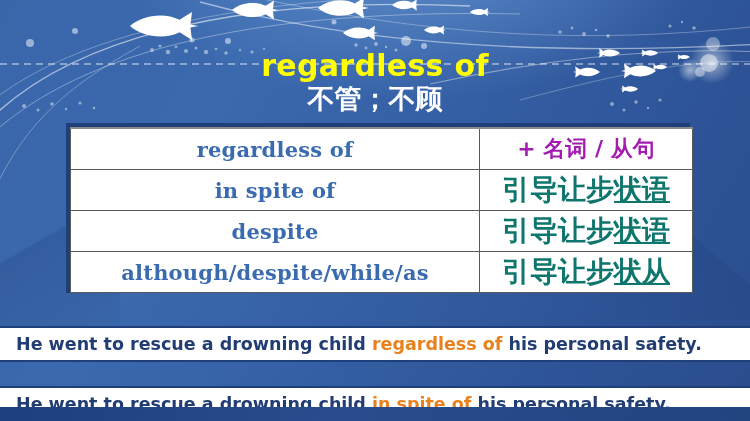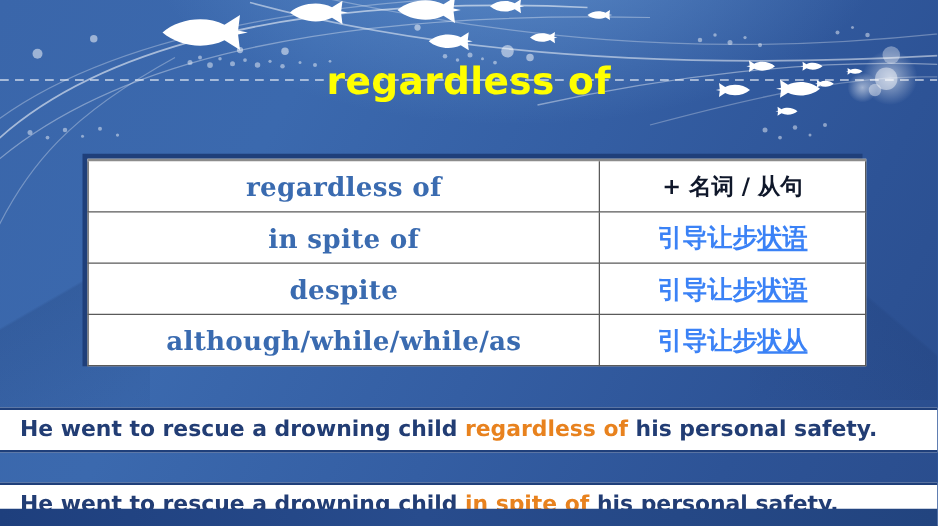--- a/index.html
+++ b/index.html
@@ -35,23 +35,23 @@
   
   .tbl{position:absolute;left:66px;top:123px;width:624px;height:170px;
        box-sizing:border-box;border:4px solid #1f3f7a;background:#ffffff;}
   .tbl-inner{width:100%;height:100%;border-collapse:collapse;table-layout:fixed;background:#fff;}
   .tbl-inner td{border:1px solid #5a5a5a;padding:0;text-align:center;vertical-align:middle;height:40px;}
   .tbl-inner tr:first-child td{border-top:2px solid #8c8c8c;}
   .col-l{width:408px;}
   .col-r{width:212px;}
   .cell-l{font-size:21px;font-weight:bold;color:#3a6bb0;letter-spacing:.2px;
           font-family:"DejaVu Serif","Liberation Serif",serif;}
-  .cell-r-red{font-size:18px;font-weight:bold;color:#0f172a;
+  .cell-r-red{font-size:22px;font-weight:bold;color:#a21caf;
           font-family:"DejaVu Sans","Liberation Sans",sans-serif;}
-  .cell-r-blue{font-size:20px;font-weight:bold;color:#3b82f6;
+  .cell-r-blue{font-size:28px;font-weight:bold;color:#0f766e;
           font-family:"DejaVu Sans","Liberation Sans",sans-serif;margin-top:33px;}
   .u{text-decoration:underline;text-underline-offset:2px;}
 
   
   .sentences{position:absolute;left:0;top:302px;width:750px;}
   .sbar{box-sizing:border-box;width:750px;height:36px;background:#ffffff;
         border-top:2px solid #1f3f7a;border-bottom:2px solid #1f3f7a;
         display:flex;align-items:center;padding-left:16px;margin-bottom:1px;margin-top:24px;}
   .stext{font-size:17.5px;font-weight:bold;color:#223d74;white-space:nowrap;
          font-family:"DejaVu Sans","Liberation Sans",sans-serif;}
@@ -165,20 +165,21 @@
         <circle cx="80" cy="103" r="1.6"></circle>
         <circle cx="94" cy="108" r="1.3"></circle>
       <circle cx="670" cy="26" r="1.6"></circle>
         <circle cx="682" cy="22" r="1.2"></circle>
         <circle cx="694" cy="28" r="1.8"></circle>
     </g>
   </svg>
 
   <div class="title-wrap">
     <div class="title-en">regardless of</div>
+    <div class="title-cn">不管；不顾</div>
   </div>
 
   <div class="tbl">
     <table class="tbl-inner">
       <tbody>
         <tr>
           <td class="col-l">
             <span class="cell-l">regardless of</span>
           </td>
           <td class="col-r">
@@ -196,21 +197,21 @@
         <tr>
           <td class="col-l">
             <span class="cell-l">despite</span>
           </td>
           <td class="col-r">
             <span class="cell-r-blue"><span>引导让步</span><span class="u">状语</span></span>
           </td>
         </tr>
         <tr>
           <td class="col-l">
-            <span class="cell-l">although/while/while/as</span>
+            <span class="cell-l">although/despite/while/as</span>
           </td>
           <td class="col-r">
             <span class="cell-r-blue"><span>引导让步</span><span class="u">状从</span></span>
           </td>
         </tr>
       </tbody>
     </table>
   </div>
 
   <div class="sentences">

